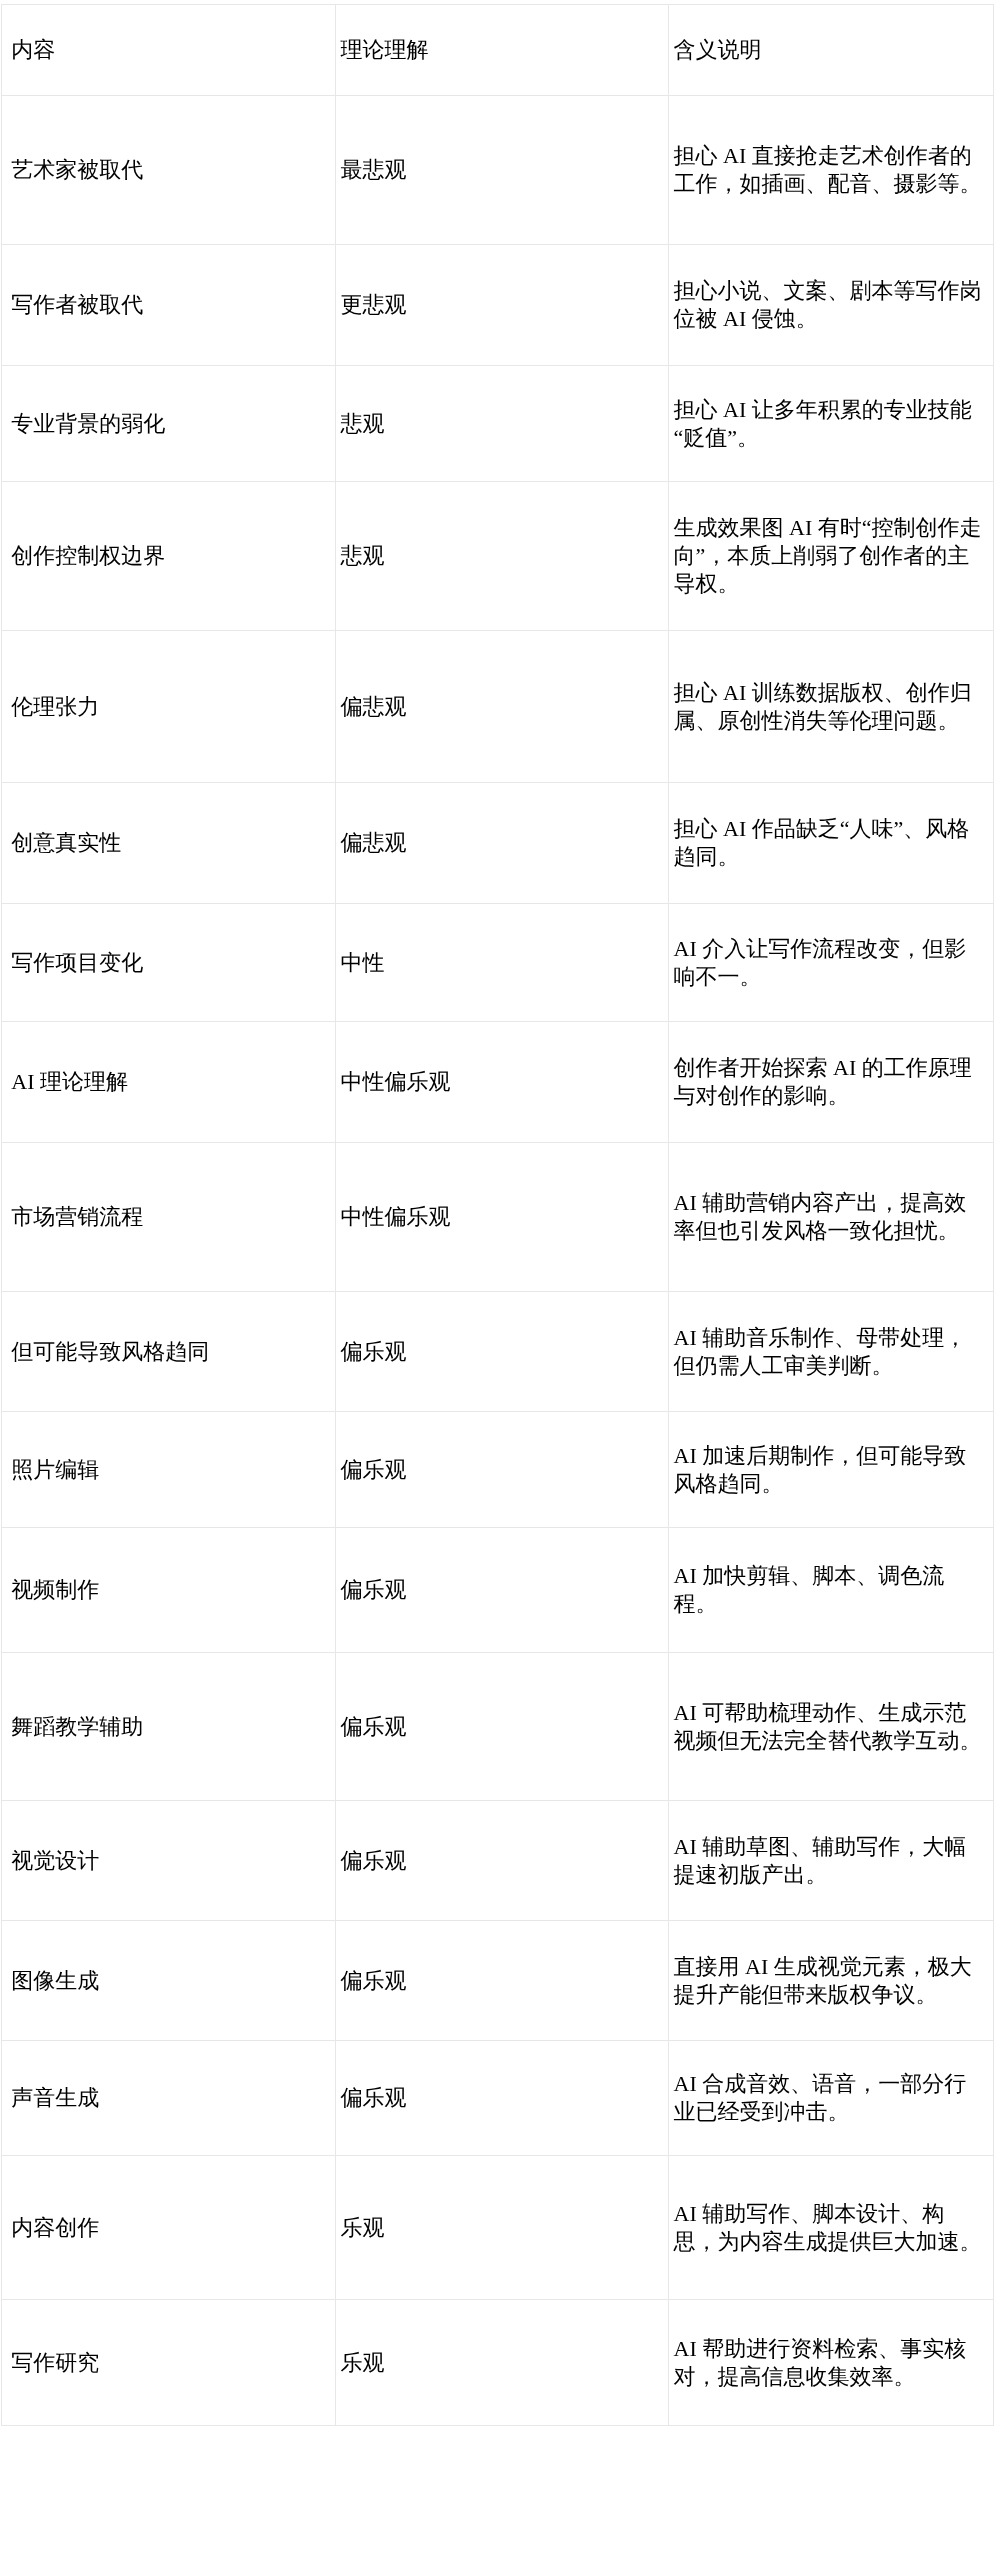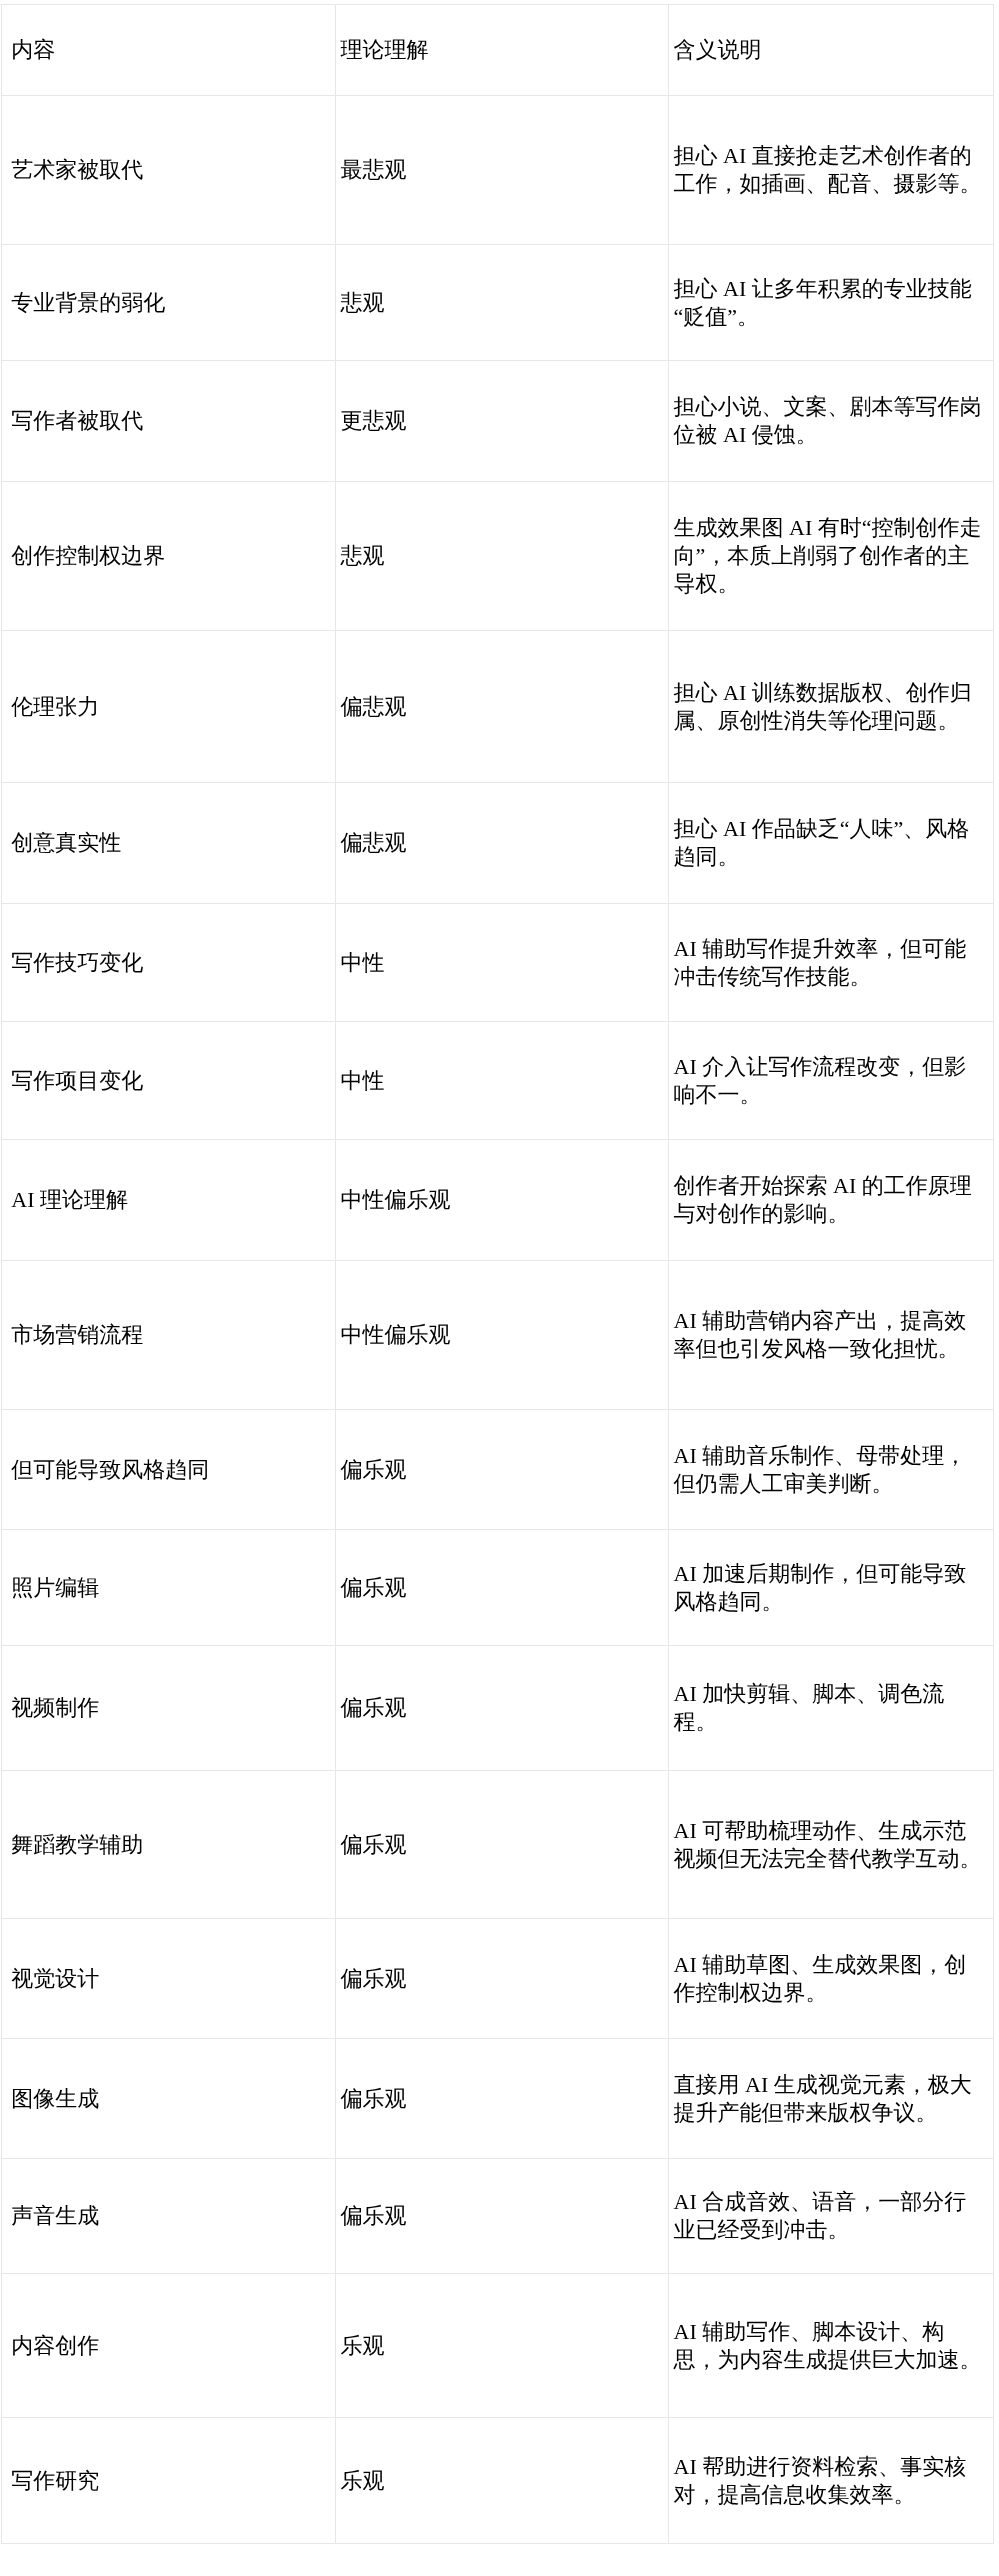--- a/index.html
+++ b/index.html
@@ -53,49 +53,44 @@
       <th>理论理解</th>
       <th>含义说明</th>
     </tr>
   </thead>
   <tbody id="table-body">
       <tr style="height: 149px;">
         <td>艺术家被取代</td>
         <td>最悲观</td>
         <td>担心 AI 直接抢走艺术创作者的工作，如插画、配音、摄影等。</td>
       </tr>
+      <tr style="height: 121px;">
+        <td>写作者被取代</td>
+        <td>更悲观</td>
+        <td>担心小说、文案、剧本等写作岗位被 AI 侵蚀。</td>
+      </tr>
       <tr style="height: 116px;">
         <td>专业背景的弱化</td>
         <td>悲观</td>
         <td>担心 AI 让多年积累的专业技能“贬值”。</td>
-      </tr>
-      <tr style="height: 121px;">
-        <td>写作者被取代</td>
-        <td>更悲观</td>
-        <td>担心小说、文案、剧本等写作岗位被 AI 侵蚀。</td>
       </tr>
       <tr style="height: 149px;">
         <td>创作控制权边界</td>
         <td>悲观</td>
         <td>生成效果图 AI 有时“控制创作走向”，本质上削弱了创作者的主导权。</td>
       </tr>
       <tr style="height: 152px;">
         <td>伦理张力</td>
         <td>偏悲观</td>
         <td>担心 AI 训练数据版权、创作归属、原创性消失等伦理问题。</td>
       </tr>
       <tr style="height: 121px;">
         <td>创意真实性</td>
         <td>偏悲观</td>
         <td>担心 AI 作品缺乏“人味”、风格趋同。</td>
-      </tr>
-      <tr style="height: 118px;">
-        <td>写作技巧变化</td>
-        <td>中性</td>
-        <td>AI 辅助写作提升效率，但可能冲击传统写作技能。</td>
       </tr>
       <tr style="height: 118px;">
         <td>写作项目变化</td>
         <td>中性</td>
         <td>AI 介入让写作流程改变，但影响不一。</td>
       </tr>
       <tr style="height: 121px;">
         <td>AI 理论理解</td>
         <td>中性偏乐观</td>
         <td>创作者开始探索 AI 的工作原理与对创作的影响。</td>
@@ -121,21 +116,21 @@
         <td>AI 加快剪辑、脚本、调色流程。</td>
       </tr>
       <tr style="height: 148px;">
         <td>舞蹈教学辅助</td>
         <td>偏乐观</td>
         <td>AI 可帮助梳理动作、生成示范视频但无法完全替代教学互动。</td>
       </tr>
       <tr style="height: 120px;">
         <td>视觉设计</td>
         <td>偏乐观</td>
-        <td>AI 辅助草图、生成效果图，创作控制权边界。</td>
+        <td>AI 辅助草图、辅助写作，大幅提速初版产出。</td>
       </tr>
       <tr style="height: 120px;">
         <td>图像生成</td>
         <td>偏乐观</td>
         <td>直接用 AI 生成视觉元素，极大提升产能但带来版权争议。</td>
       </tr>
       <tr style="height: 115px;">
         <td>声音生成</td>
         <td>偏乐观</td>
         <td>AI 合成音效、语音，一部分行业已经受到冲击。</td>

